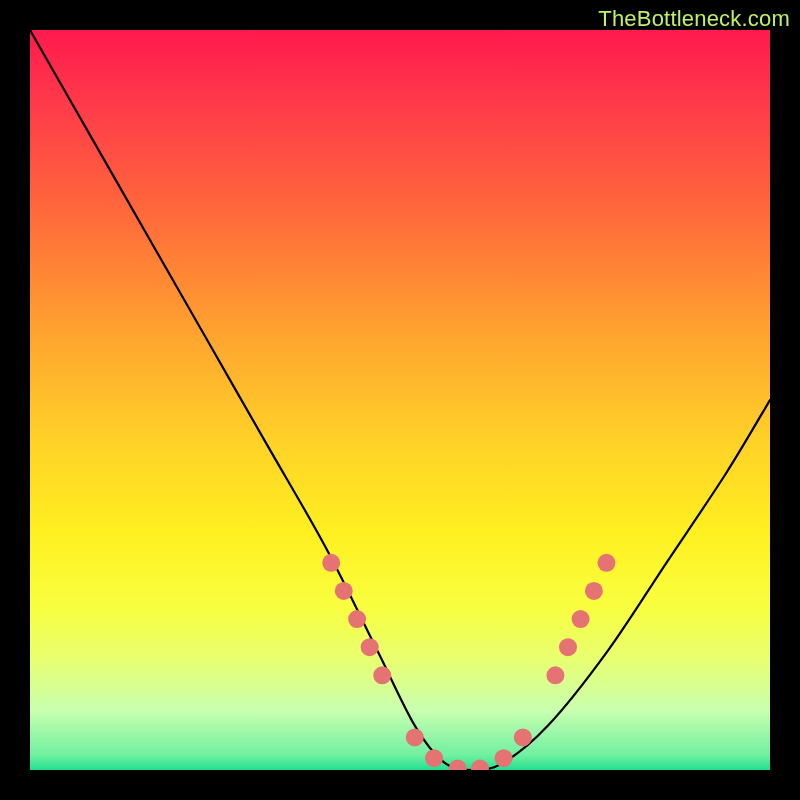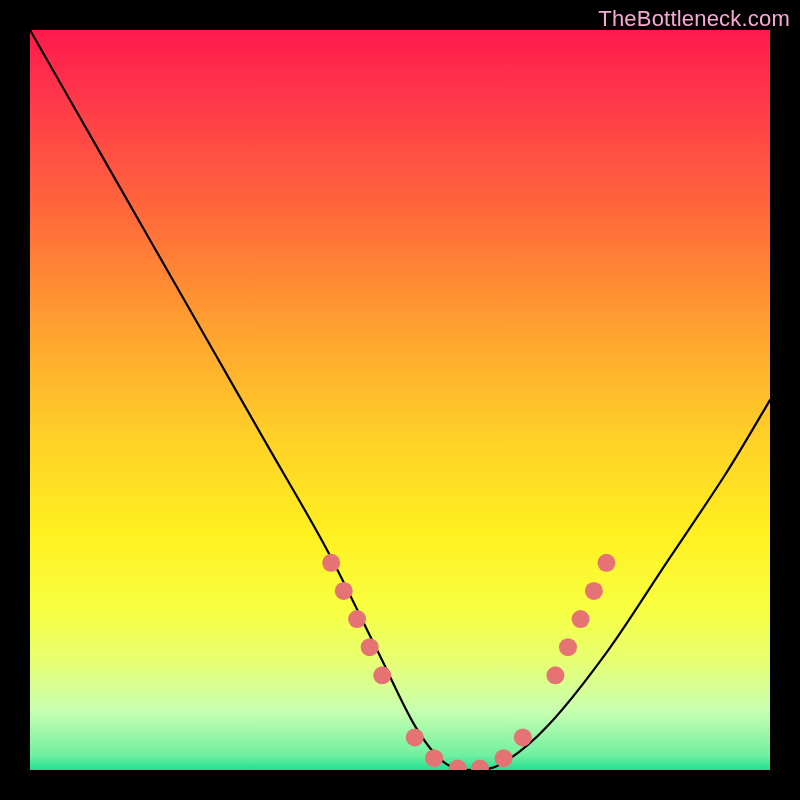--- a/index.html
+++ b/index.html
@@ -33,21 +33,21 @@
       #c8ffb0 92%,
       #70f0a0 98%,
       #20e090 100%);
   }
   .watermark {
     position: absolute;
     top: 6px;
     right: 10px;
     font-family: Arial, Helvetica, sans-serif;
     font-size: 22px;
-    color: #f9a8d4;
+    color: #bef264;
     font-weight: 500;
     letter-spacing: 0.2px;
   }
   svg.curve {
     position: absolute;
     inset: 0;
     width: 740px;
     height: 740px;
   }
 </style>

